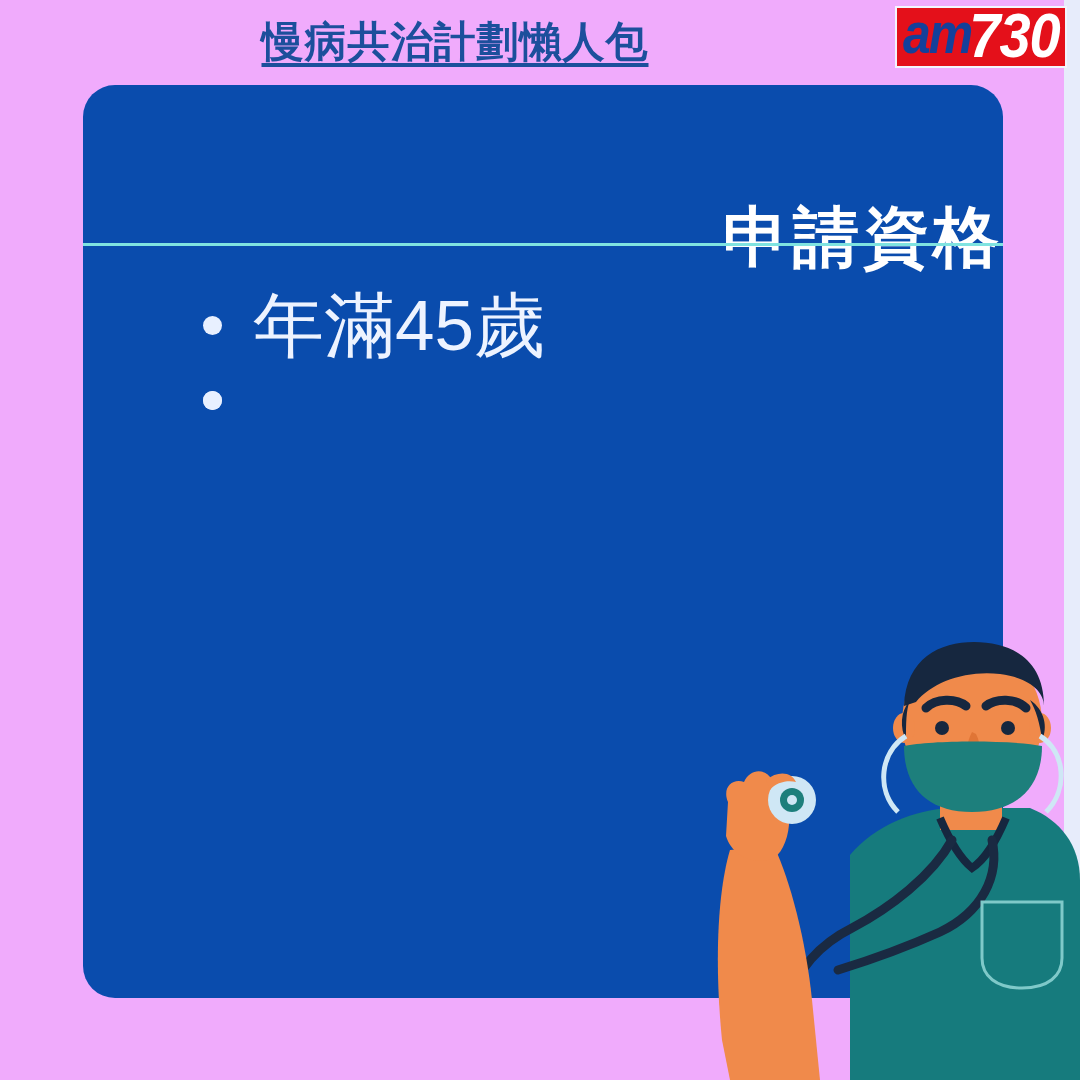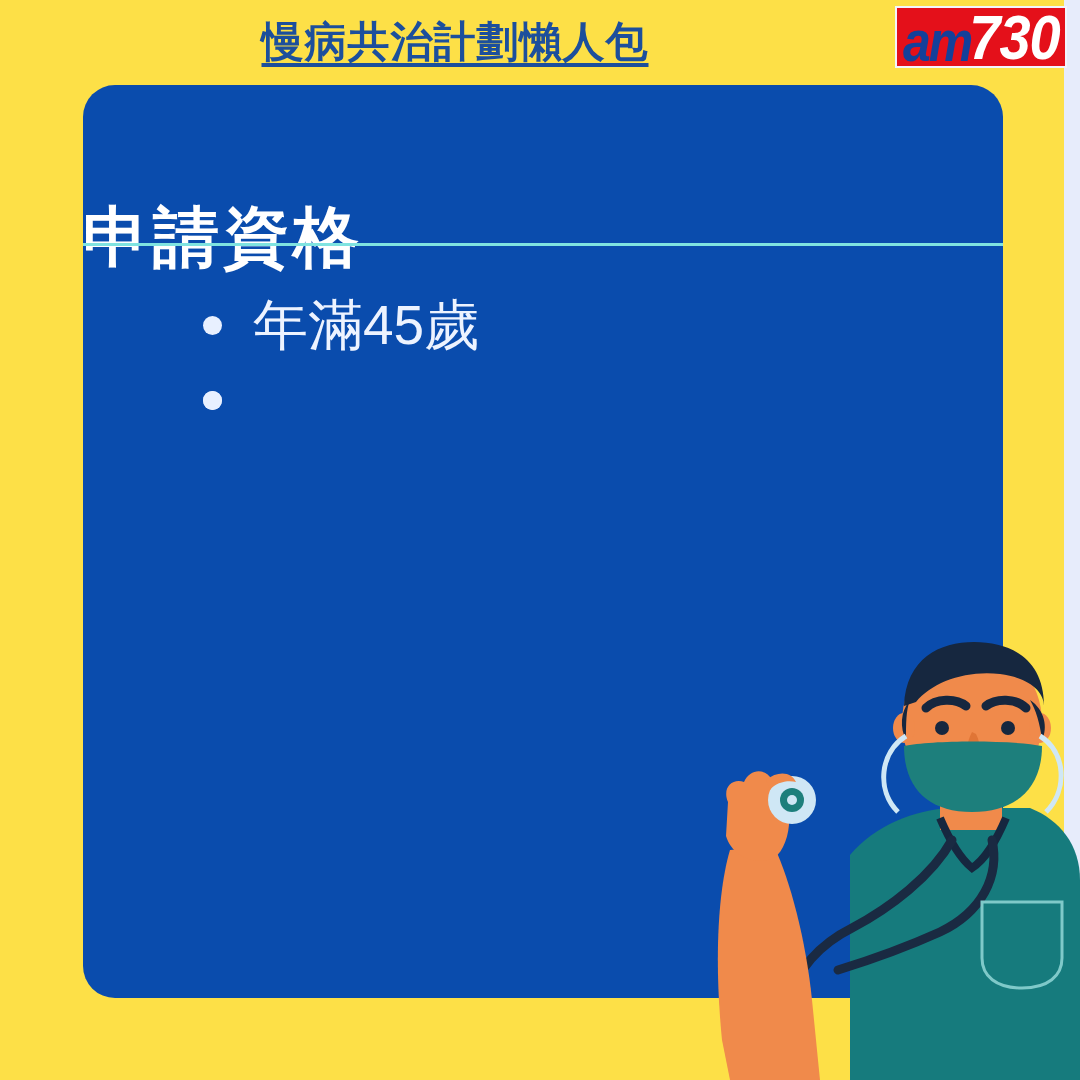--- a/index.html
+++ b/index.html
@@ -5,21 +5,21 @@
   * { margin:0; padding:0; box-sizing:border-box; }
   html, body {
     width:1080px; height:1080px;
     background:#e7ecfb;
     font-family:"Liberation Sans","DejaVu Sans",sans-serif;
     overflow:hidden;
   }
   #stage {
     position:relative;
     width:1064px; height:1080px;
-    background:#fde047;
+    background:#f0abfc;
   }
 
   
   #header {
     position:absolute; left:0; top:0; width:1080px; height:85px;
   }
   #page-title {
     position:absolute;
     left:0; right:0; top:14px;
     text-align:center;
@@ -32,21 +32,21 @@
     text-decoration-thickness:4px;
     padding-right:170px;
     white-space:nowrap;
   }
   #logo {
     position:absolute;
     right:13px; top:6px;
     width:172px; height:62px;
     background:#e4101a;
     border:2px solid #f3f5fd;
-    display:flex; align-items:flex-end;
+    display:flex; align-items:flex-start;
     overflow:hidden;
   }
   #logo .logo-am {
     font-size:50px; font-weight:bold;
     color:#14409a;
     font-style:italic;
     line-height:1;
     margin-left:6px;
     letter-spacing:-2px;
     transform:scaleY(1.15);
@@ -66,21 +66,21 @@
     position:absolute;
     left:83px; top:85px;
     width:920px; height:913px;
     background:#0a4cad;
     border-radius:32px;
     overflow:hidden;
   }
   #card-heading {
     position:absolute;
     left:0; right:0; top:108px;
-    text-align:left;
+    text-align:right;
     font-size:66px;
     font-weight:bold;
     color:#ffffff;
     letter-spacing:4px;
   }
   #divider {
     position:absolute;
     left:0; right:0; top:158px;
     height:3px;
     background:#7fe3e0;
@@ -98,21 +98,21 @@
     margin-bottom:6px;
   }
   .bullet-dot {
     position:absolute;
     left:12px; top:25px;
     width:19px; height:19px;
     border-radius:50%;
     background:#e8f0ff;
   }
   .bullet-text {
-    font-size:55px;
+    font-size:71px;
     line-height:69px;
     color:#edf3ff;
     letter-spacing:0px;
     font-weight:normal;
   }
 
   
   #doctor {
     position:absolute;
     left:700px; top:640px;

